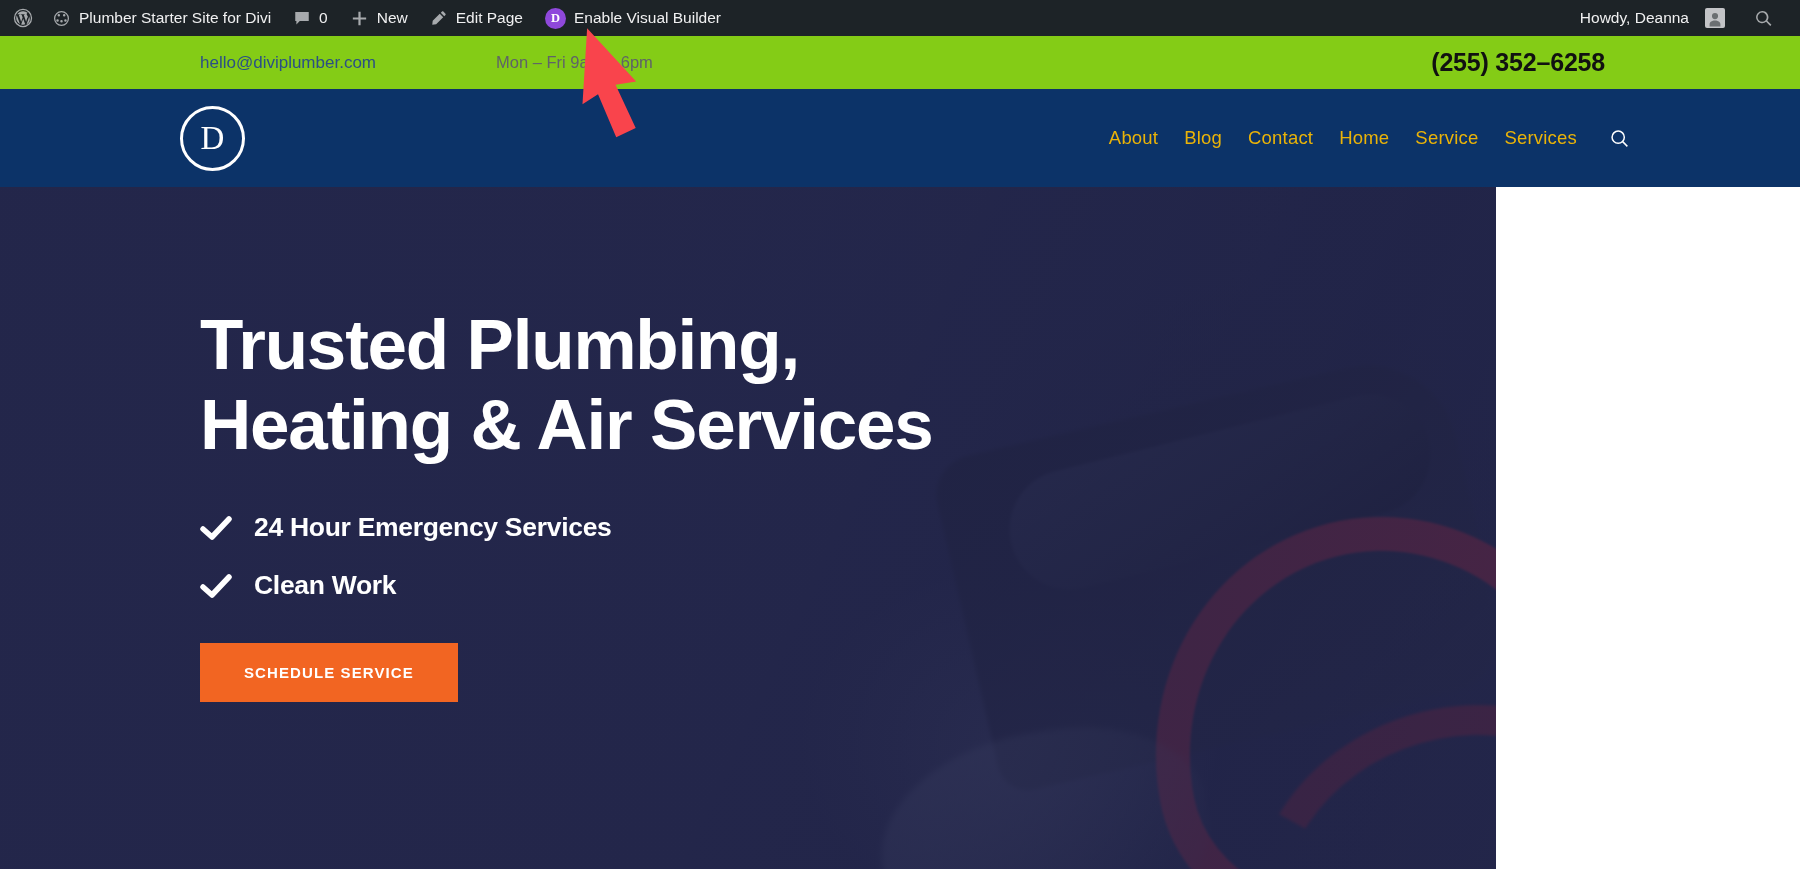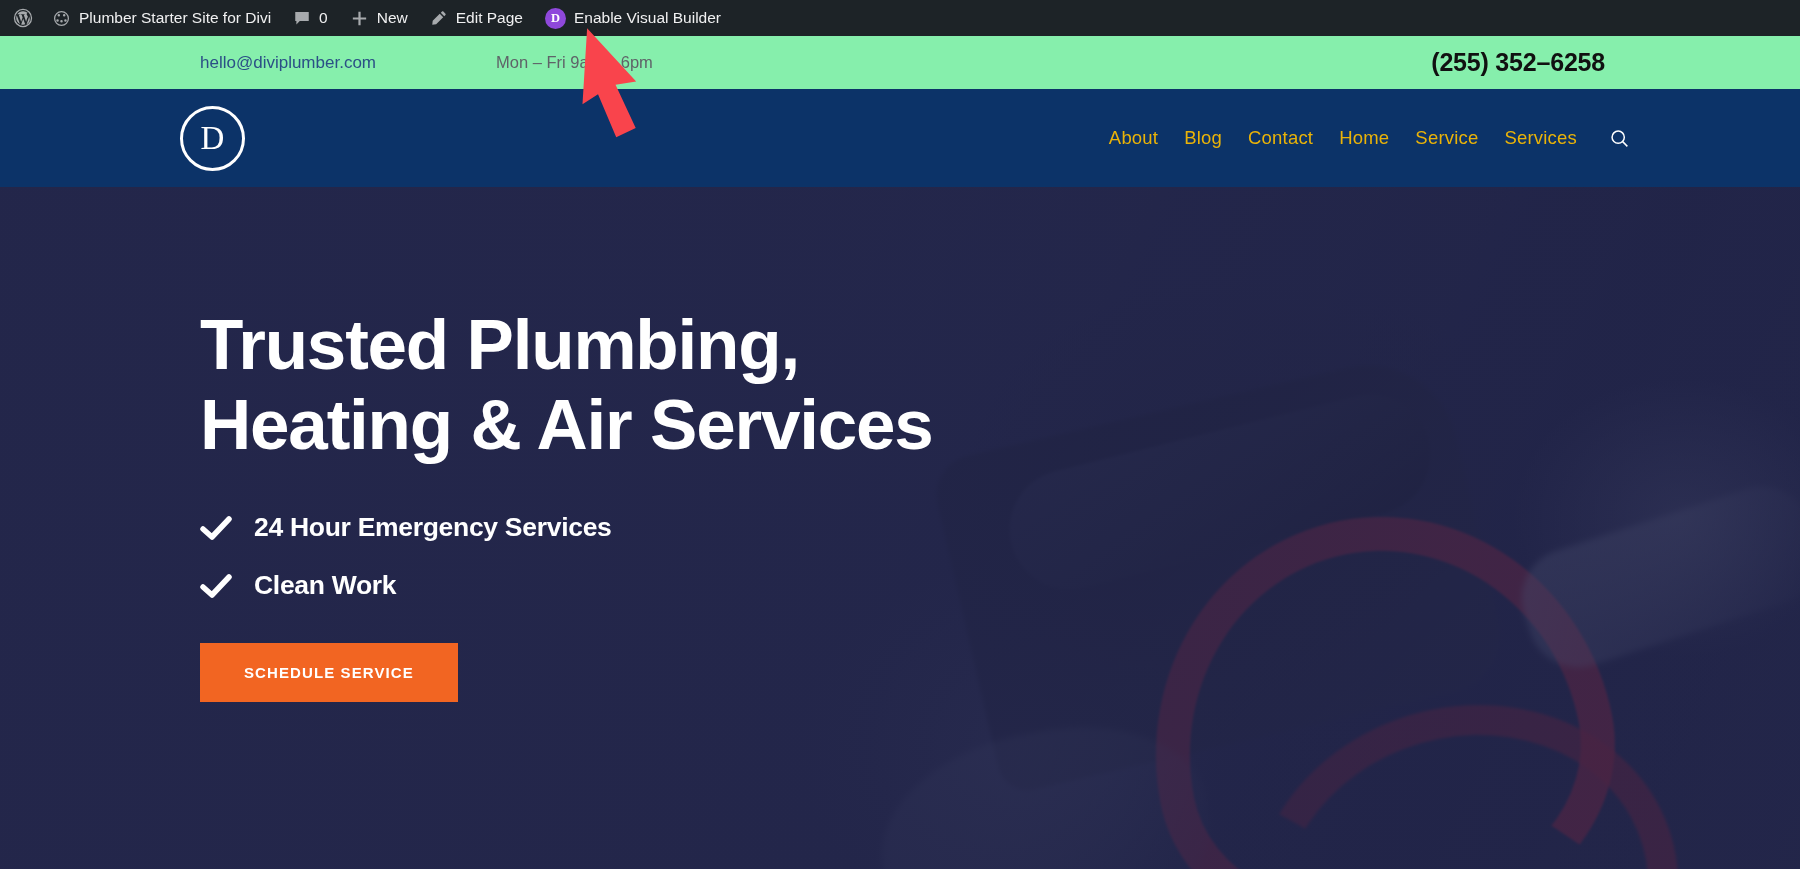--- a/index.html
+++ b/index.html
@@ -50,21 +50,21 @@
     overflow:hidden;
   }
   .ab-avatar svg { width:18px; height:18px; fill:#6b6f72; }
   .ab-search svg { width:19px; height:19px; fill:#a7aaad; }
   .ab-search { padding:0 13px 0 18px; }
 
   
   #contact-bar {
     position:absolute; top:36px; left:0;
     width:1800px; height:53px;
-    background:#86efac;
+    background:#84cc16;
     z-index:20;
   }
   .cb-inner {
     width:1340px; margin:0 auto; height:53px;
     display:flex; align-items:center;
     position:relative;
   }
   #contact-email {
     font-size:17px; color:#2b4f86;
     text-decoration:none;
@@ -103,21 +103,21 @@
   .nav-link {
     color:#eab308; text-decoration:none;
     font-size:18.5px; letter-spacing:0.2px;
   }
   #nav-search-icon { margin-left:6px; display:flex; align-items:center; }
   #nav-search-icon svg { width:21px; height:21px; stroke:#ffffff; fill:none; stroke-width:1.7; }
 
   
   #hero {
     position:absolute; top:187px; left:0;
-    width:1800px; height:682px;
+    width:1496px; height:682px;
     overflow:hidden;
     background:#242850;
     z-index:10;
   }
   #hero-photo {
     position:absolute; inset:0;
     background:
       radial-gradient(ellipse 420px 300px at 1250px 300px, rgba(30,32,58,.95), rgba(30,32,58,0) 70%),
       radial-gradient(ellipse 300px 260px at 1010px 560px, rgba(120,125,155,.30), rgba(0,0,0,0) 70%),
       radial-gradient(ellipse 240px 200px at 1680px 330px, rgba(150,155,185,.28), rgba(0,0,0,0) 70%),
@@ -262,20 +262,37 @@
       </span>
       <span>Edit Page</span>
     </div>
 
     <div class="ab-item">
       <span class="divi-badge">D</span>
       <span>Enable Visual Builder</span>
     </div>
   </div>
 
+  <div class="ab-right">
+    <div class="ab-item">
+      <span>Howdy, Deanna</span>
+      <span class="ab-avatar">
+        <svg viewBox="0 0 24 24">
+            <path d="M12 12.2a4.1 4.1 0 100-8.2 4.1 4.1 0 000 8.2zM12 14c-4 0-7.2 2.2-7.2 4.9V22h14.4v-3.1c0-2.7-3.2-4.9-7.2-4.9z"></path>
+          </svg>
+      </span>
+    </div>
+    <div class="ab-item ab-search">
+      <span class="ab-icon">
+        <svg viewBox="0 0 24 24">
+            <path d="M10.3 2.6a7.7 7.7 0 105 13.6l5.2 5.2 1.5-1.5-5.2-5.2A7.7 7.7 0 0010.3 2.6zm0 1.9a5.8 5.8 0 110 11.6 5.8 5.8 0 010-11.6z"></path>
+          </svg>
+      </span>
+    </div>
+  </div>
 </div>
 
 <div id="contact-bar">
   <div class="cb-inner">
     <a id="contact-email" href="#">hello@diviplumber.com</a>
     <span id="contact-hours">Mon – Fri 9am – 6pm</span>
     <span id="contact-phone">(255) 352–6258</span>
   </div>
 </div>
 

